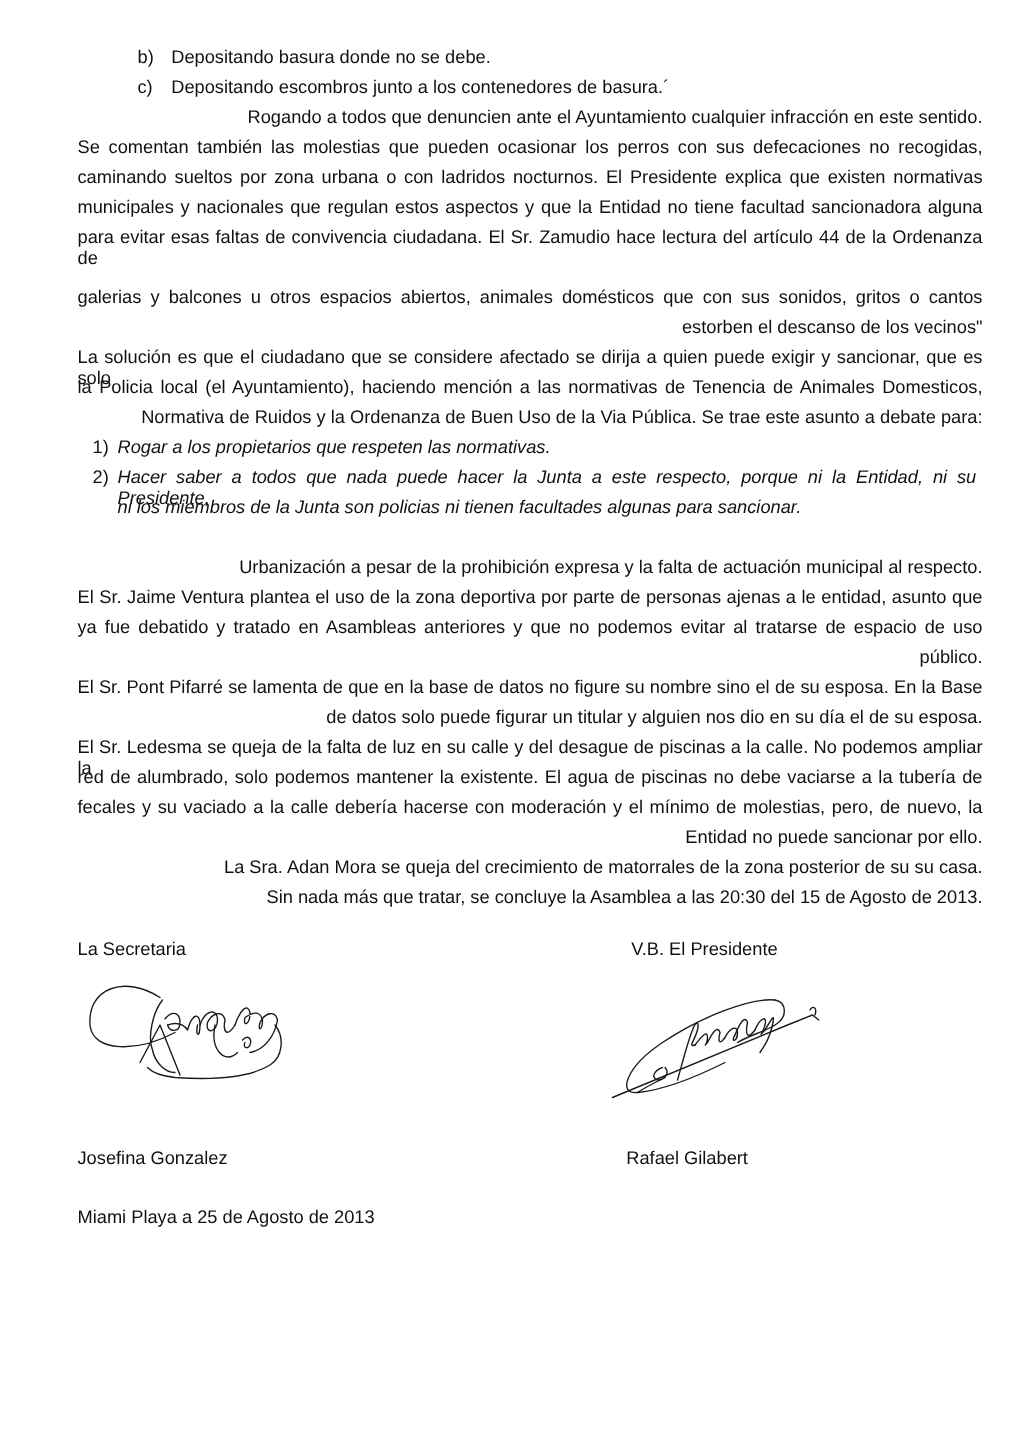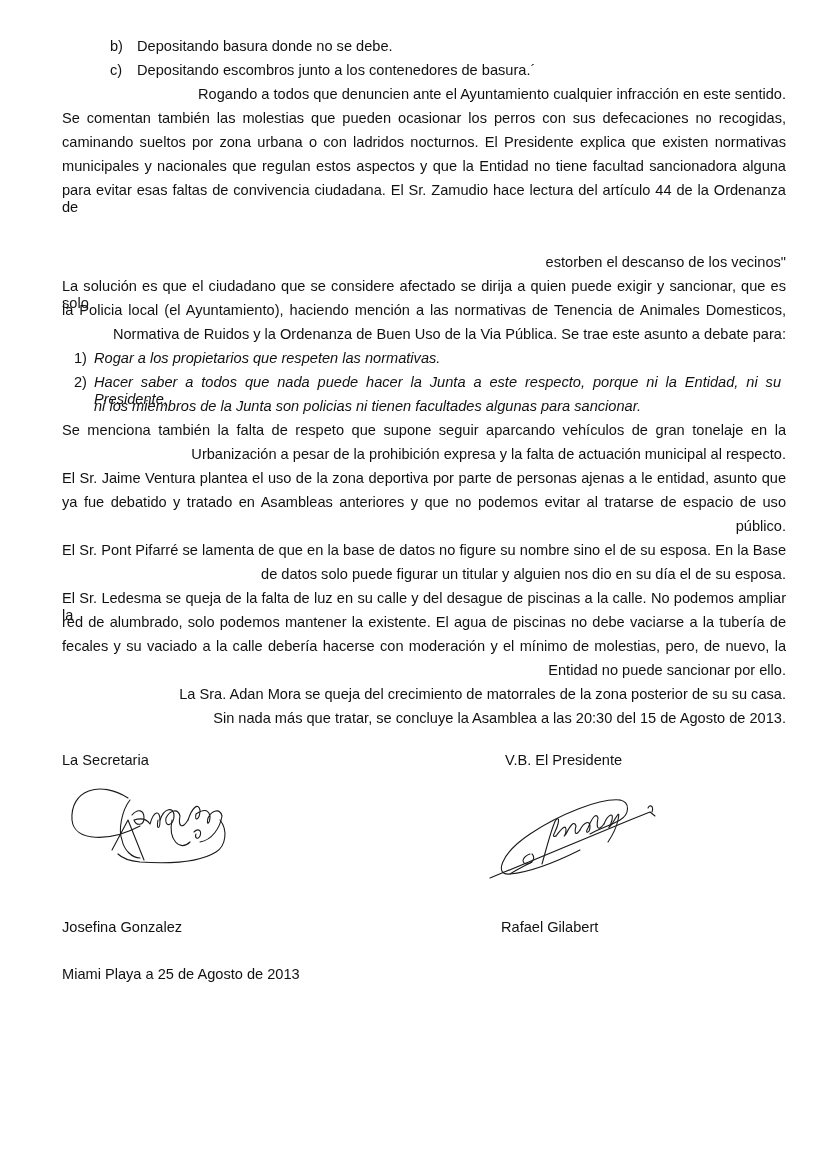--- a/index.html
+++ b/index.html
@@ -33,39 +33,39 @@
     <span class="mk">c)</span>
     <span class="tx">Depositando escombros junto a los contenedores de basura.´</span>
   </div>
 
   <div class="ln" style="top:86px">Rogando a todos que denuncien ante el Ayuntamiento cualquier infracción en este sentido.</div>
 
   <div class="ln just" style="top:110px">Se comentan también las molestias que pueden ocasionar  los perros con sus defecaciones no recogidas,</div>
   <div class="ln just" style="top:134px">caminando sueltos por  zona urbana o con ladridos nocturnos. El Presidente explica que existen normativas</div>
   <div class="ln just" style="top:158px">municipales y nacionales que regulan estos aspectos y que la Entidad no tiene facultad sancionadora alguna</div>
   <div class="ln just" style="top:182px">para evitar esas faltas de convivencia ciudadana. El Sr. Zamudio hace lectura del artículo 44 de la Ordenanza de</div>
+  <div class="ln just" style="top:230px">galerias y balcones u otros espacios abiertos, animales domésticos que con sus sonidos, gritos o cantos</div>
   <div class="ln" style="top:254px">estorben el descanso de los vecinos"</div>
 
   <div class="ln just" style="top:278px">La solución es que el ciudadano que se considere afectado se dirija a quien puede exigir y sancionar, que es solo</div>
   <div class="ln just" style="top:302px">la Policia local (el Ayuntamiento), haciendo mención a las normativas de Tenencia de Animales Domesticos,</div>
   <div class="ln" style="top:326px">Normativa de Ruidos y la Ordenanza de Buen Uso de la Via Pública.  Se trae este asunto a debate para:</div>
 
   <div class="lst lst-num" style="top:350px">
     <span class="mk">1)</span>
     <span class="tx">Rogar a los propietarios que respeten las normativas.</span>
   </div>
   <div class="lst lst-num" style="top:374px">
     <span class="mk">2)</span>
     <span class="tx just">Hacer saber a todos que nada puede hacer la Junta a este respecto, porque ni la Entidad, ni su Presidente,</span>
   </div>
   <div class="lst lst-num" style="top:398px">
     <span class="tx">ni los miembros de la Junta son policias ni tienen facultades algunas para sancionar.</span>
   </div>
 
-  <div class="ln just" style="top:422px">Se menciona también la falta de respeto que supone seguir aparcando vehículos de gran tonelaje en la</div>
   <div class="ln" style="top:446px">Urbanización a pesar de la prohibición expresa y la falta de actuación municipal al respecto.</div>
 
   <div class="ln just" style="top:470px">El Sr. Jaime Ventura plantea el uso de la zona deportiva por parte de personas ajenas a le entidad, asunto que</div>
   <div class="ln just" style="top:494px">ya fue debatido y tratado en Asambleas anteriores y que no podemos evitar al tratarse de espacio de uso</div>
   <div class="ln" style="top:518px">público.</div>
 
   <div class="ln just" style="top:542px">El Sr. Pont Pifarré se lamenta de que en la base de datos no figure su nombre sino el de su esposa. En la Base</div>
   <div class="ln" style="top:566px">de datos solo puede figurar un titular y alguien nos dio en su día el de su esposa.</div>
 
   <div class="ln just" style="top:590px">El Sr. Ledesma se queja de la falta de luz en su calle y del desague de piscinas a la calle. No podemos ampliar la</div>

